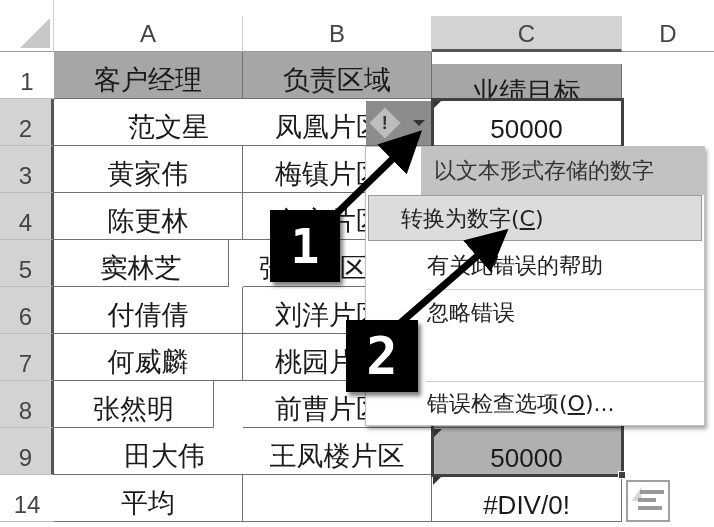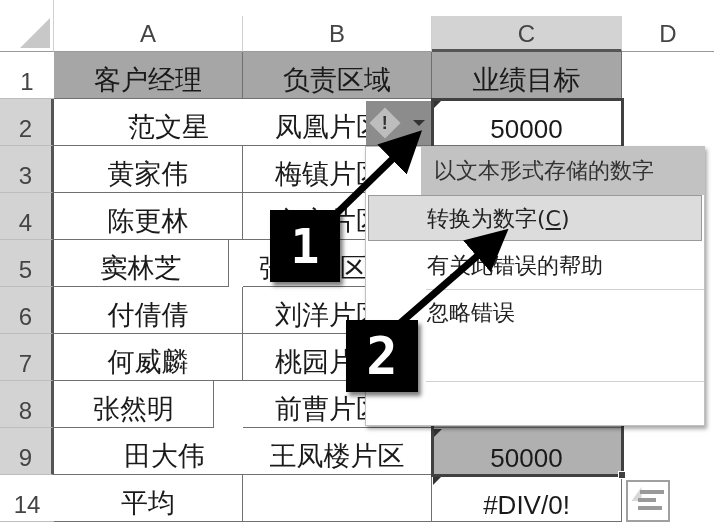--- a/index.html
+++ b/index.html
@@ -26,21 +26,21 @@
   .fill-handle { position: absolute; width: 8px; height: 8px; background: #404040; border: 1px solid #fff; }
 
   .err-btn { position: absolute; left: 366px; top: 101px; width: 65px; height: 44px; background: #8c8c8c; display: flex; align-items: center; padding-left: 8px; }
   .err-diamond { width: 22px; height: 22px; background: #bdbdbd; transform: rotate(45deg); display: flex; align-items: center; justify-content: center; }
   .err-diamond span { transform: rotate(-45deg); font-weight: bold; color: #333; font-size: 18px; font-family: "Liberation Sans", sans-serif; }
   .err-caret { position: absolute; right: 6px; top: 19px; width: 0; height: 0; border-left: 6px solid transparent; border-right: 6px solid transparent; border-top: 6px solid #333; }
 
   .menu { position: absolute; left: 365px; top: 146px; width: 340px; height: 280px; background: #fff; border: 1px solid #c0c0c0; box-shadow: 2px 3px 4px rgba(0,0,0,0.35); }
   .menu-title { position: absolute; left: 55px; top: 0; width: 284px; height: 48px; background: #c2c2c2; font-size: 22px; line-height: 48px; padding-left: 13px; color: #333; }
   .menu-item { position: absolute; left: 0; width: 338px; height: 46px; font-size: 22px; line-height: 46px; padding-left: 61px; color: #222; white-space: nowrap; }
-  .menu-item.hover { background: #dcdcdc; border: 1px solid #9a9a9a; left: 2px; width: 334px; padding-left: 58px; }
+  .menu-item.hover { background: #dcdcdc; border: 1px solid #9a9a9a; left: 2px; width: 334px; padding-left: 32px; }
   .menu-item.disabled { color: #999; }
   .menu-sep { position: absolute; left: 60px; width: 278px; height: 1px; background: #d0d0d0; }
   .u { text-decoration: underline; }
 
   .arrow { position: absolute; pointer-events: none; }
   .callout { position: absolute; background: #000; box-shadow: 3px 4px 4px rgba(0,0,0,0.5); display: flex; align-items: center; justify-content: center; color: #fff; font-weight: bold; font-family: "DejaVu Sans Mono", monospace; }
 
   .quick-btn { position: absolute; left: 626px; top: 480px; width: 44px; height: 42px; border: 2px solid #a0a0a0; background: #fff; }
   .quick-btn .bar { position: absolute; height: 4px; background: #9a9a9a; }
   .quick-btn .bolt { position: absolute; left: 6px; top: 5px; width: 0; height: 0; border-left: 5px solid transparent; border-right: 5px solid transparent; border-bottom: 14px solid #d8d8d8; transform: skewX(-20deg); }
@@ -68,21 +68,21 @@
   <div class="row-head active" style="top:381px;height:47px;">8</div>
   <div class="row-head active" style="top:428px;height:47px;">9</div>
   <div class="row-head" style="top:475px;height:47px;">14</div>
 
   <div class="cell header" style="left:54px;top:52px;width:189px;height:47px;">
       <span>客户经理</span>
     </div>
   <div class="cell header" style="left:243px;top:52px;width:189px;height:47px;">
       <span>负责区域</span>
     </div>
-  <div class="cell header" style="left:432px;top:52px;width:190px;height:47px;">
+  <div class="cell header" style="left:432px;top:64px;width:190px;height:47px;">
       <span>业绩目标</span>
     </div>
 
   <div class="cell" style="left:54px;top:99px;width:212px;height:47px;padding-left:18px;">
       <span>范文星</span>
     </div>
   <div class="cell" style="left:54px;top:146px;width:189px;height:47px;">
       <span>黄家伟</span>
     </div>
   <div class="cell" style="left:54px;top:193px;width:189px;height:47px;">
@@ -160,20 +160,21 @@
   <div class="err-caret"></div>
 </div>
 
 <div class="menu">
   <div class="menu-title">以文本形式存储的数字</div>
   <div class="menu-item hover" style="top:48px;"><span>转换为数字(</span><span class="u">C</span><span>)</span></div>
   <div class="menu-item" style="top:96px;"><span>有关此错误的帮助</span></div>
   <div class="menu-sep" style="top:142px;"></div>
   <div class="menu-item" style="top:143px;"><span>忽略错误</span></div>
   <div class="menu-sep" style="top:234px;"></div>
+  <div class="menu-item" style="top:234px;"><span>错误检查选项(</span><span class="u">O</span><span>)...</span></div>
 </div>
 
 <svg class="arrow" style="left:0;top:0;" width="714" height="527">
   <defs>
     <marker id="ah" markerWidth="6" markerHeight="6" refX="4" refY="3" orient="auto" markerUnits="strokeWidth">
       <path d="M0,0 L6,3 L0,6 Z" fill="#000"></path>
     </marker>
   </defs>
   <line x1="335" y1="215" x2="412" y2="140" stroke="#000" stroke-width="7" marker-end="url(#ah)"></line>
   <line x1="390" y1="332" x2="498" y2="238" stroke="#000" stroke-width="7" marker-end="url(#ah)"></line>

